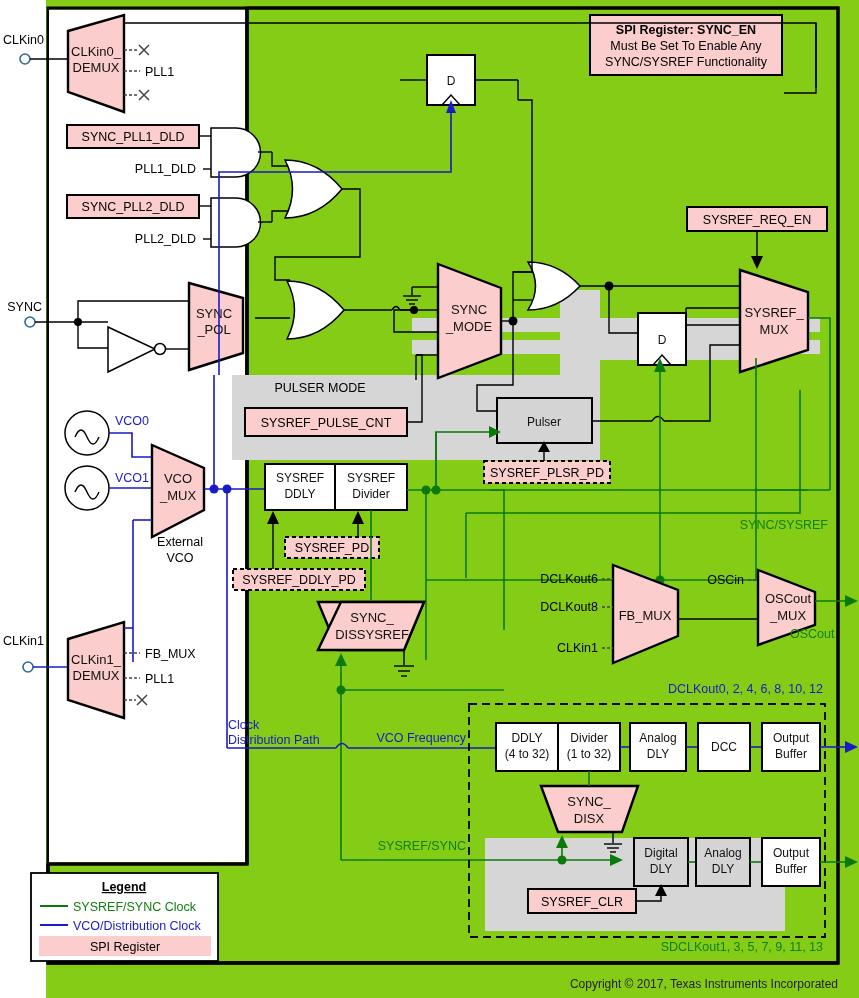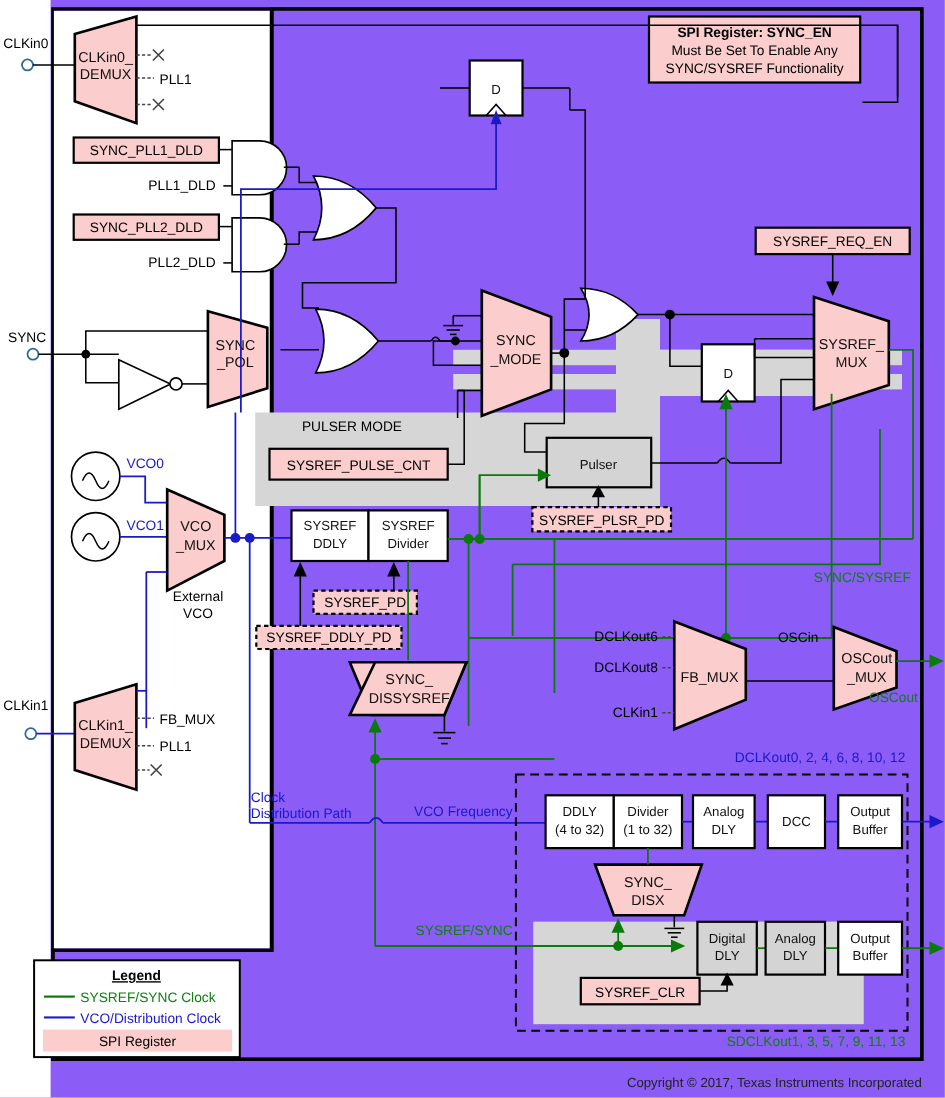--- a/index.html
+++ b/index.html
@@ -1,17 +1,17 @@
 <!DOCTYPE html>
 <html><head>
 <meta charset="utf-8">
 <style>
   html,body{margin:0;padding:0;background:#fff;}
   body{font-family:"Liberation Sans", sans-serif;}
-  #root{position:relative;width:859px;height:998px;overflow:hidden;background:#8b5cf6;}
+  #root{position:relative;width:859px;height:998px;overflow:hidden;background:#84cc16;}
   svg{position:absolute;left:0;top:0;}
   .lbl{font-family:"Liberation Sans", sans-serif;font-size:12.5px;fill:#000;}
   .blk-txt{font-family:"Liberation Sans", sans-serif;font-size:12px;fill:#111;}
   .mux-txt{font-family:"Liberation Sans", sans-serif;font-size:13px;fill:#111;}
   .green{fill:#108010;}
   .blue{fill:#1a1ac8;}
   .ctr{text-anchor:middle;}
   .rt{text-anchor:end;}
   .wire{stroke:#000;stroke-width:1.4;fill:none;}
   .wire-g{stroke:#0a7a0a;stroke-width:1.6;fill:none;}

